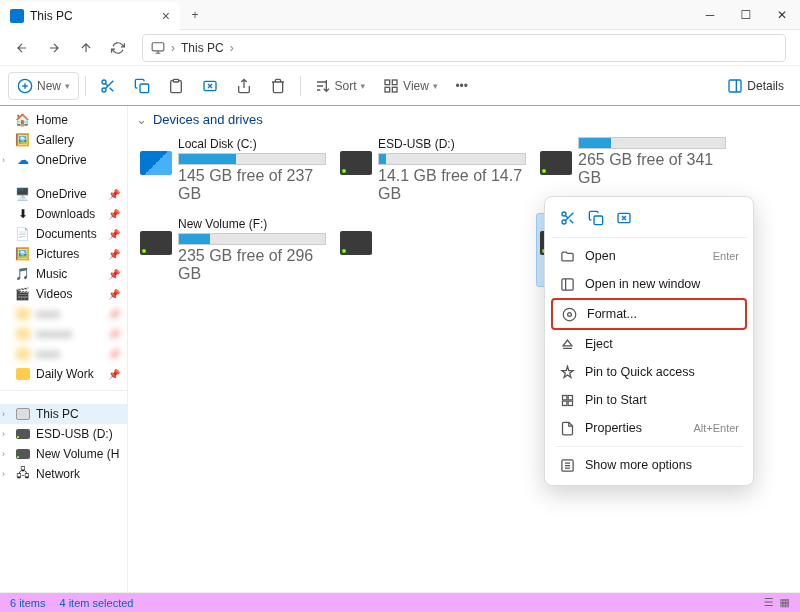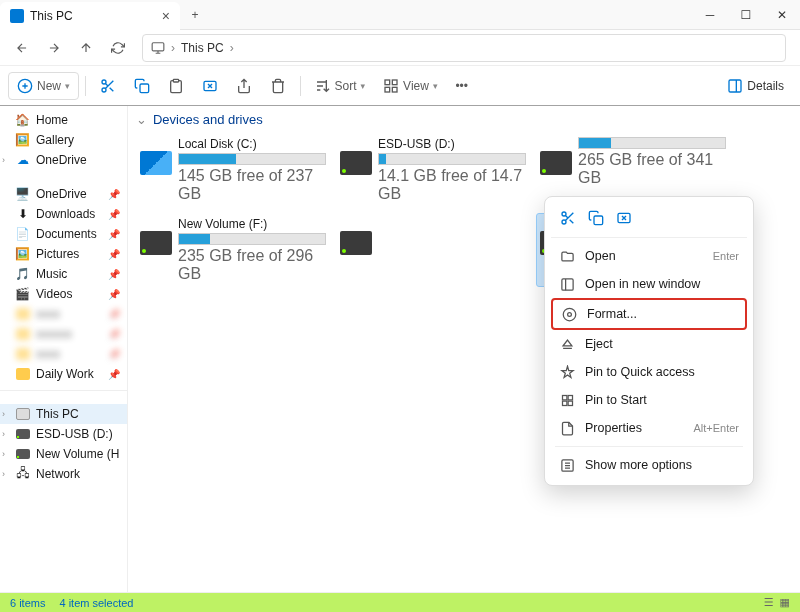--- a/index.html
+++ b/index.html
@@ -66,21 +66,21 @@
 .ctxi { width:22px; height:22px; display:flex; align-items:center; justify-content:center; color:#0078d4; }
 .ctxi svg { width:16px; height:16px; }
 .ctxrow { display:flex; align-items:center; gap:10px; padding:6px 8px; border-radius:4px; font-size:12.5px; }
 .ctxrow .mico { width:16px; height:16px; color:#555; display:flex; align-items:center; justify-content:center; }
 .ctxrow .mico svg { width:15px; height:15px; }
 .ctxrow .sc { margin-left:auto; color:#888; font-size:11px; }
 .ctxrow.hl { border:2px solid #d93025; }
 .ctxsep { height:1px; background:#eee; margin:4px 4px; }
 
 
-.statusbar { position:absolute; bottom:0; left:0; right:0; height:20px; background:#bef264; border-top:1px solid #eee; display:flex; align-items:center; padding:0 10px; gap:14px; font-size:11px; color:#0067c0; }
+.statusbar { position:absolute; bottom:0; left:0; right:0; height:20px; background:#f0abfc; border-top:1px solid #eee; display:flex; align-items:center; padding:0 10px; gap:14px; font-size:11px; color:#0067c0; }
 .statusbar .viewbtns { margin-left:auto; display:flex; gap:6px; color:#666; }
 
 
 .fic { width:14px; height:12px; background:#ffcc4d; border-radius:2px; display:inline-block; }
 .pcico { width:14px; height:12px; background:#ddd; border:1px solid #999; border-radius:2px; display:inline-block; }
 .drvico { width:14px; height:10px; background:#555; border-radius:2px; display:inline-block; position:relative; }
 .drvico::after { content:''; position:absolute; left:1px; bottom:1px; width:2px; height:2px; background:#7cfc00; }
 </style>
 </head>
 <body>

